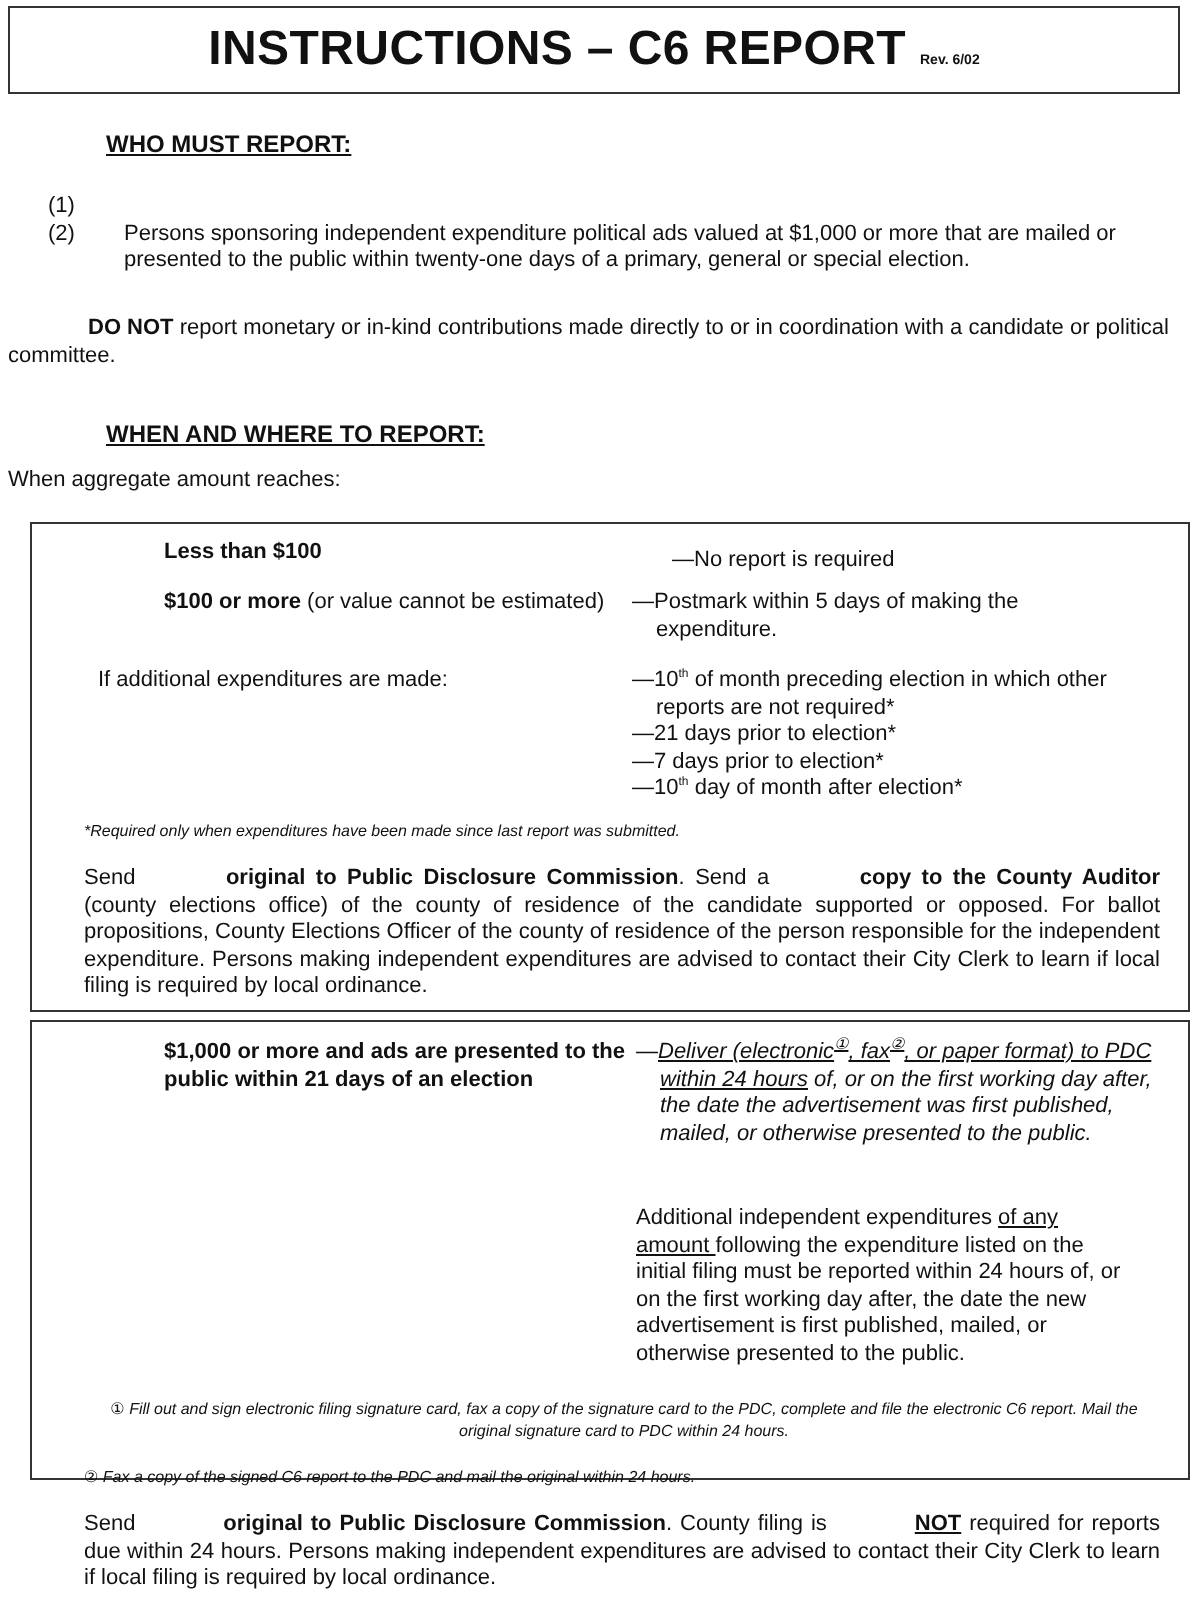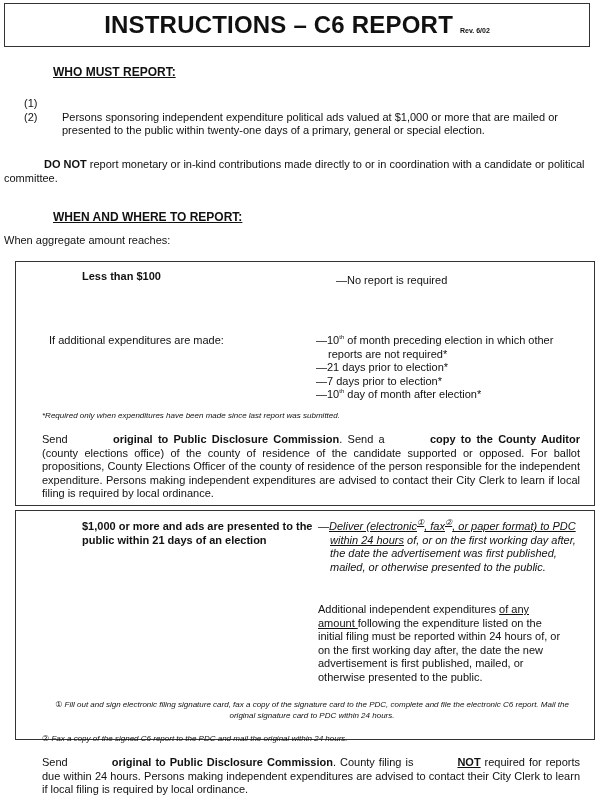--- a/index.html
+++ b/index.html
@@ -55,20 +55,24 @@
 
 <div class="abs section-head" style="left:5px; top:210px;">WHEN AND WHERE TO REPORT:</div>
 <div class="abs para" style="left:4px; top:234px;">When aggregate amount reaches:</div>
 
 <div class="abs box" style="left:15px; top:261px; width:580px; height:245px;">
   <div class="abs para" style="left:26px; top:8px;">
     <span class="bold">Less than $100</span>
   </div>
   <div class="abs para" style="left:300px; top:12px; width:240px;margin-left:20px;">—No report is required</div>
 
+  <div class="abs para" style="left:26px; top:33px;">
+    <span class="bold">$100 or more</span><span> (or value cannot be estimated)</span>
+  </div>
+  <div class="abs para hang" style="left:300px; top:33px; width:235px;">—Postmark within 5 days of making the expenditure.</div>
 
   <div class="abs para" style="left:33px; top:72px;">If additional expenditures are made:</div>
   <div class="abs para" style="left:300px; top:72px; width:250px;">
     <div class="hang"><span>—10</span><sup>th</sup><span> of month preceding election in which other reports are not required*</span></div>
     <div class="hang"><span>—21 days prior to election*</span></div>
     <div class="hang"><span>—7 days prior to election*</span></div>
     <div class="hang"><span>—10</span><sup>th</sup><span> day of month after election*</span></div>
   </div>
 
   <div class="abs small-ital" style="left:26px; top:148px;font-style:italic;">*Required only when expenditures have been made since last report was submitted.</div>

